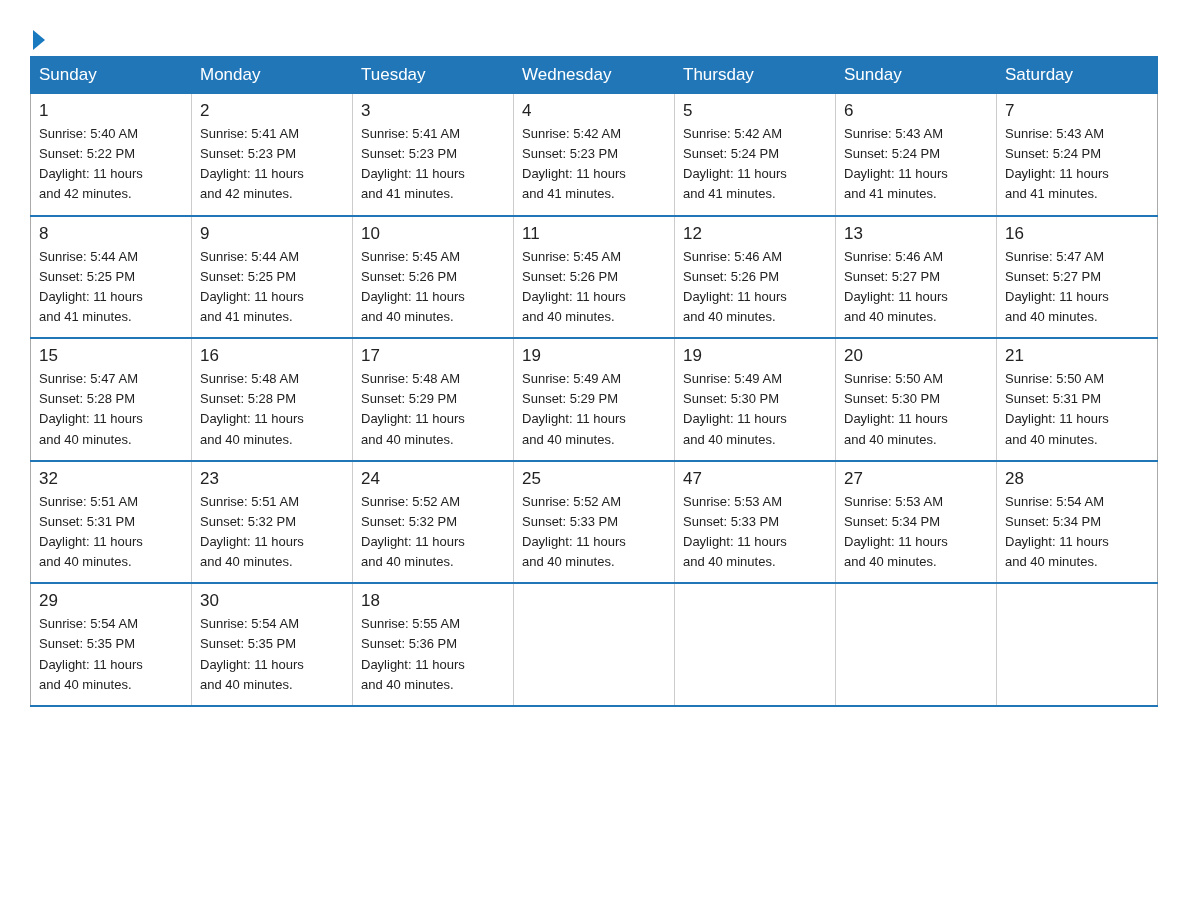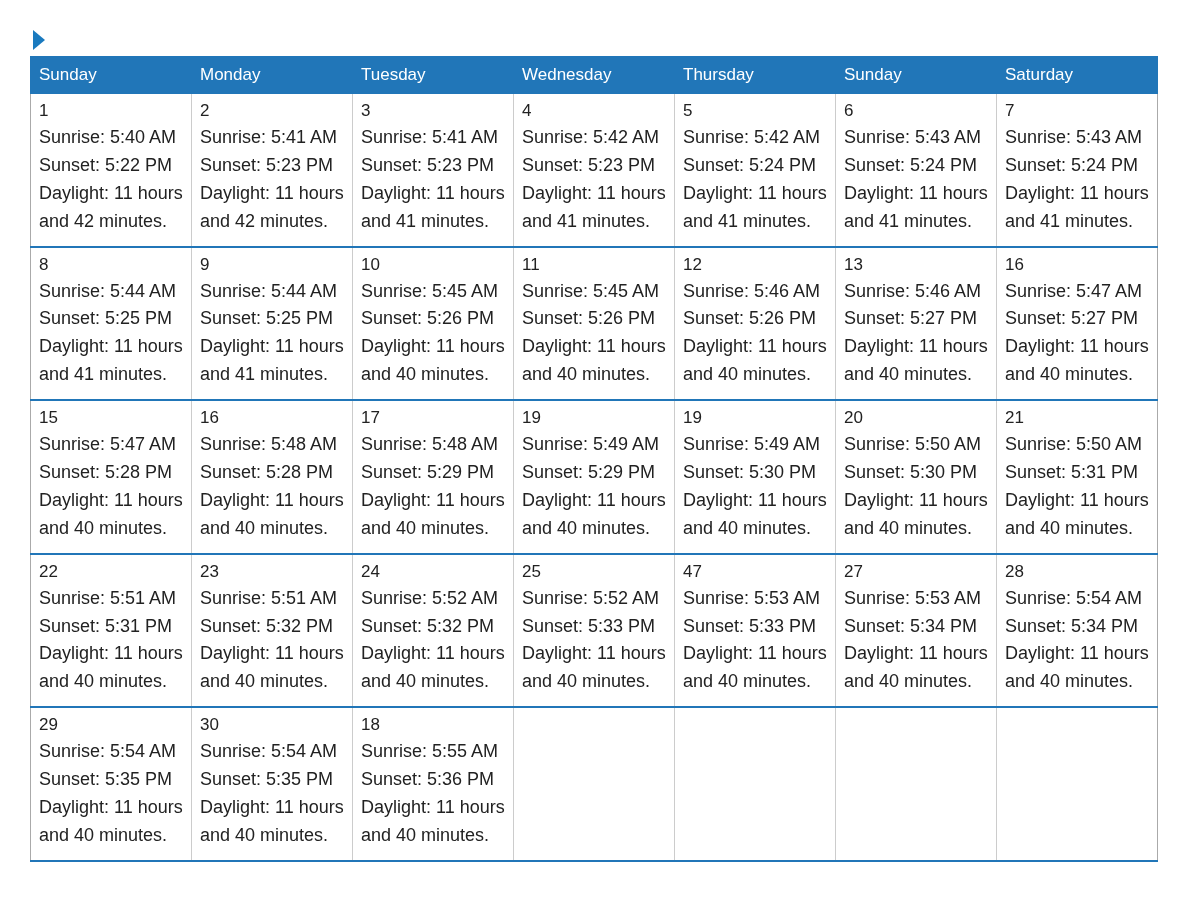--- a/index.html
+++ b/index.html
@@ -80,21 +80,21 @@
     }
     tbody tr td:first-child { border-left: 1px solid #aaa; }
     tbody tr td:last-child { border-right: 1px solid #aaa; }
     .day-num {
       font-size: 17px;
       font-weight: normal;
       margin-bottom: 3px;
       display: block;
     }
     .day-info {
-      font-size: 18px;
+      font-size: 13px;
       line-height: 1.55;
       color: #222;
     }
     td.empty { background: #fff; }
   </style>
 </head>
 <body>
 
 <div class="header-area">
   <div class="logo-area">
@@ -209,21 +209,21 @@
           <span class="day-num">20</span>
           <div class="day-info">Sunrise: 5:50 AM<br>Sunset: 5:30 PM<br>Daylight: 11 hours<br>and 40 minutes.</div>
         </td>
         <td>
           <span class="day-num">21</span>
           <div class="day-info">Sunrise: 5:50 AM<br>Sunset: 5:31 PM<br>Daylight: 11 hours<br>and 40 minutes.</div>
         </td>
       </tr>
       <tr>
         <td>
-          <span class="day-num">22</span>
+          <span class="day-num">32</span>
           <div class="day-info">Sunrise: 5:51 AM<br>Sunset: 5:31 PM<br>Daylight: 11 hours<br>and 40 minutes.</div>
         </td>
         <td>
           <span class="day-num">23</span>
           <div class="day-info">Sunrise: 5:51 AM<br>Sunset: 5:32 PM<br>Daylight: 11 hours<br>and 40 minutes.</div>
         </td>
         <td>
           <span class="day-num">24</span>
           <div class="day-info">Sunrise: 5:52 AM<br>Sunset: 5:32 PM<br>Daylight: 11 hours<br>and 40 minutes.</div>
         </td>

